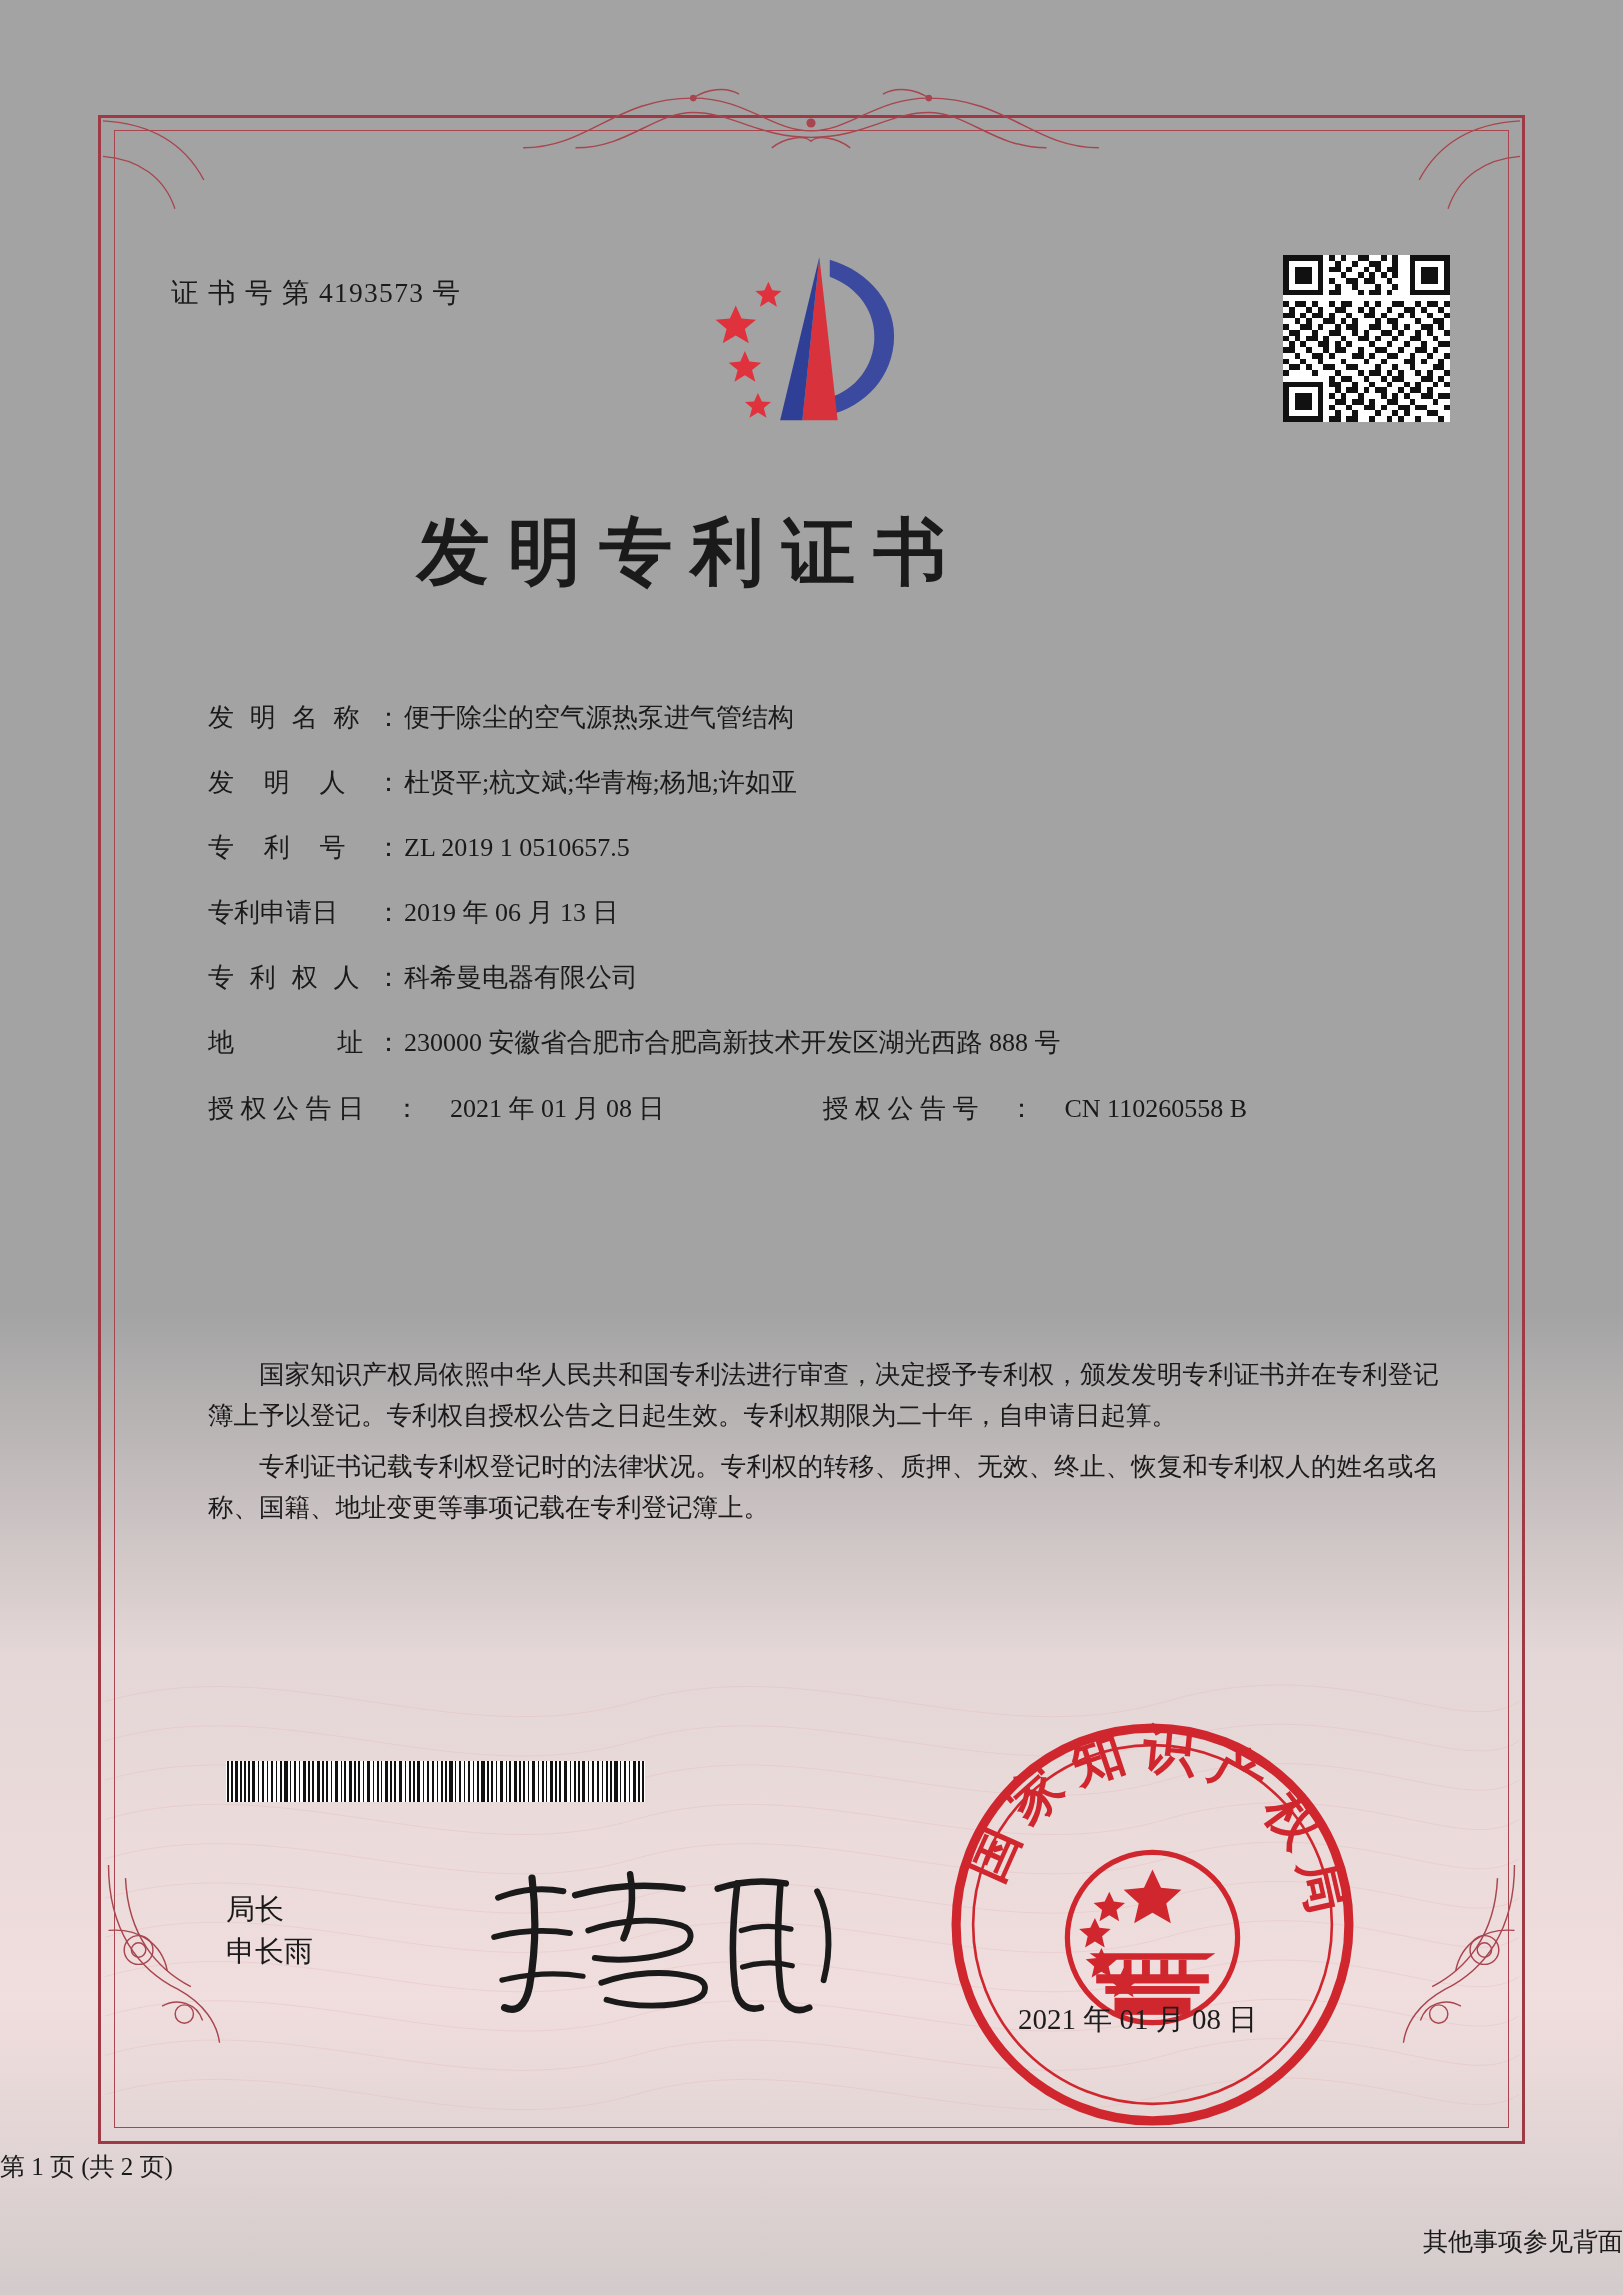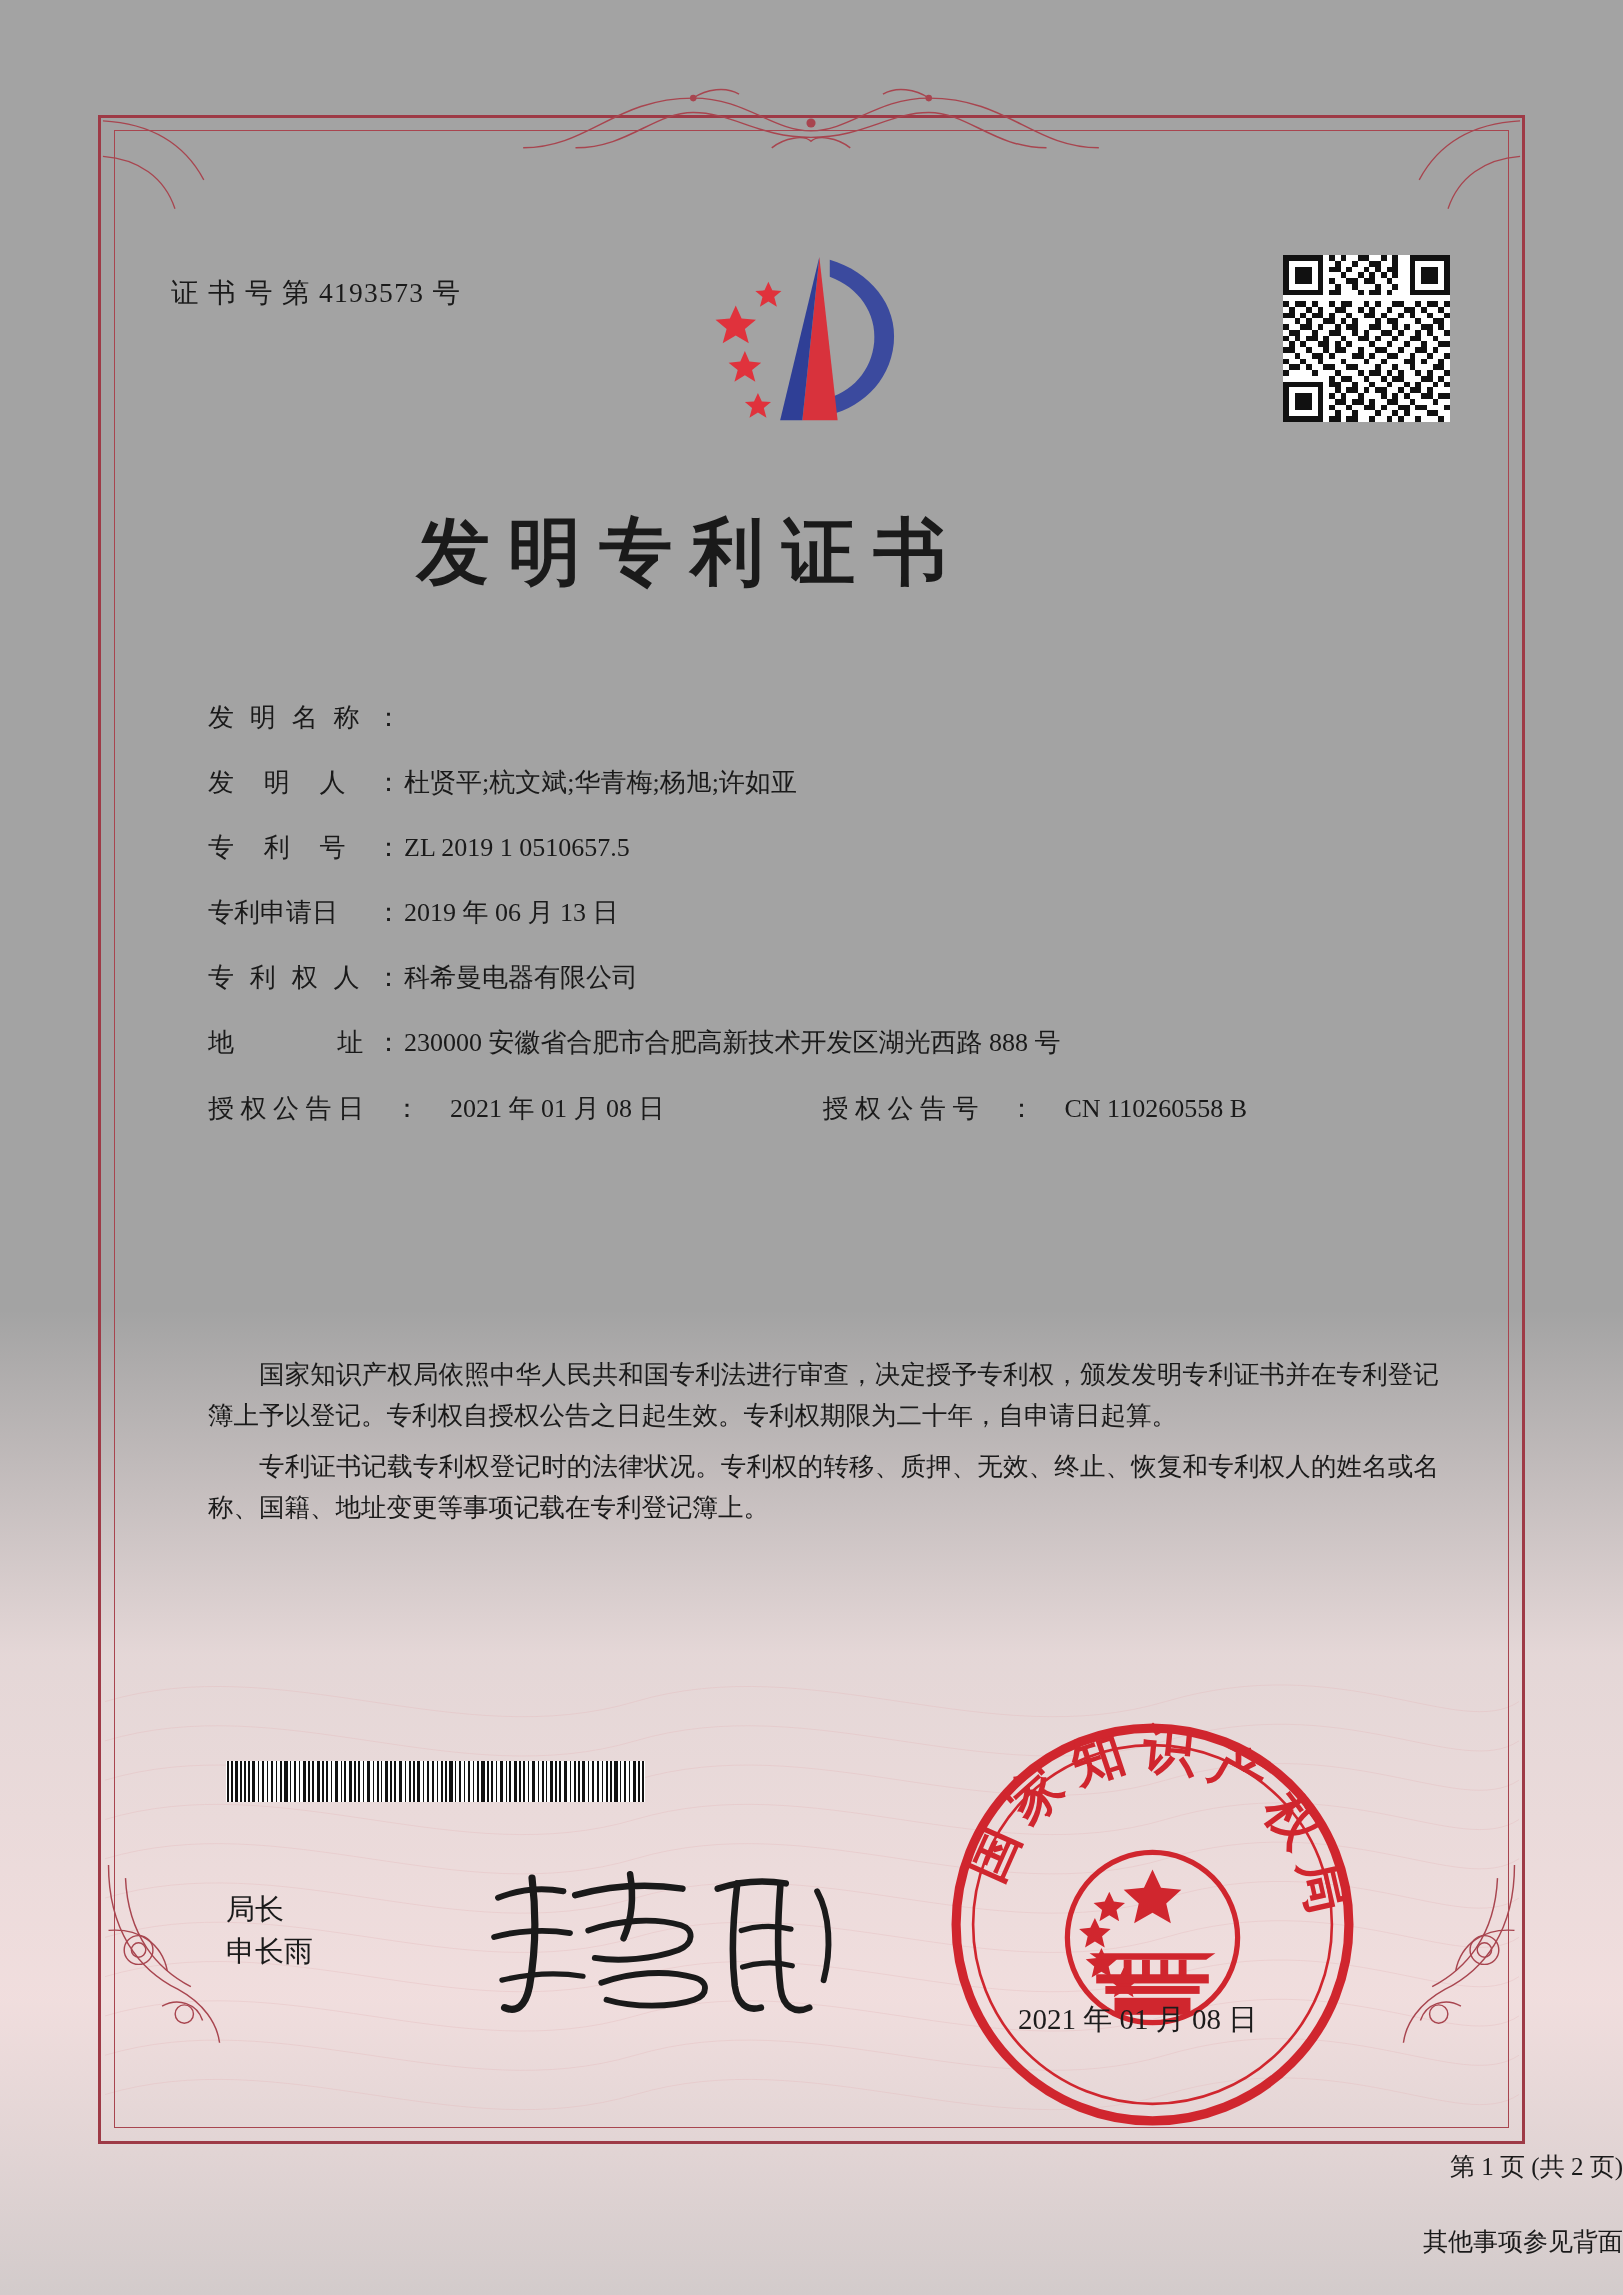--- a/index.html
+++ b/index.html
@@ -183,21 +183,21 @@
     font-size: 29px;
     color: #1c1c1c;
     white-space: nowrap;
   }
 
   
   .page-footer {
     position: absolute;
     left: 0; top: 2150px;
     width: 1623px;
-    text-align: right;
+    text-align: left;
     font-size: 25px;
   }
   .back-note {
     position: absolute;
     left: 0; top: 2225px;
     width: 1623px;
     text-align: right;
     font-size: 25px;
   }
 </style>
@@ -528,20 +528,21 @@
   <div class="fields">
 
     <div class="field-row">
       <div class="field-label">
         <span>发</span>
           <span>明</span>
           <span>名</span>
           <span>称</span>
           <span class="field-colon">：</span>
       </div>
+      <div class="field-value">便于除尘的空气源热泵进气管结构</div>
     </div>
 
     <div class="field-row">
       <div class="field-label">
         <span>发</span>
           <span>明</span>
           <span>人</span>
           <span class="field-colon">：</span>
       </div>
       <div class="field-value">杜贤平;杭文斌;华青梅;杨旭;许如亚</div>

